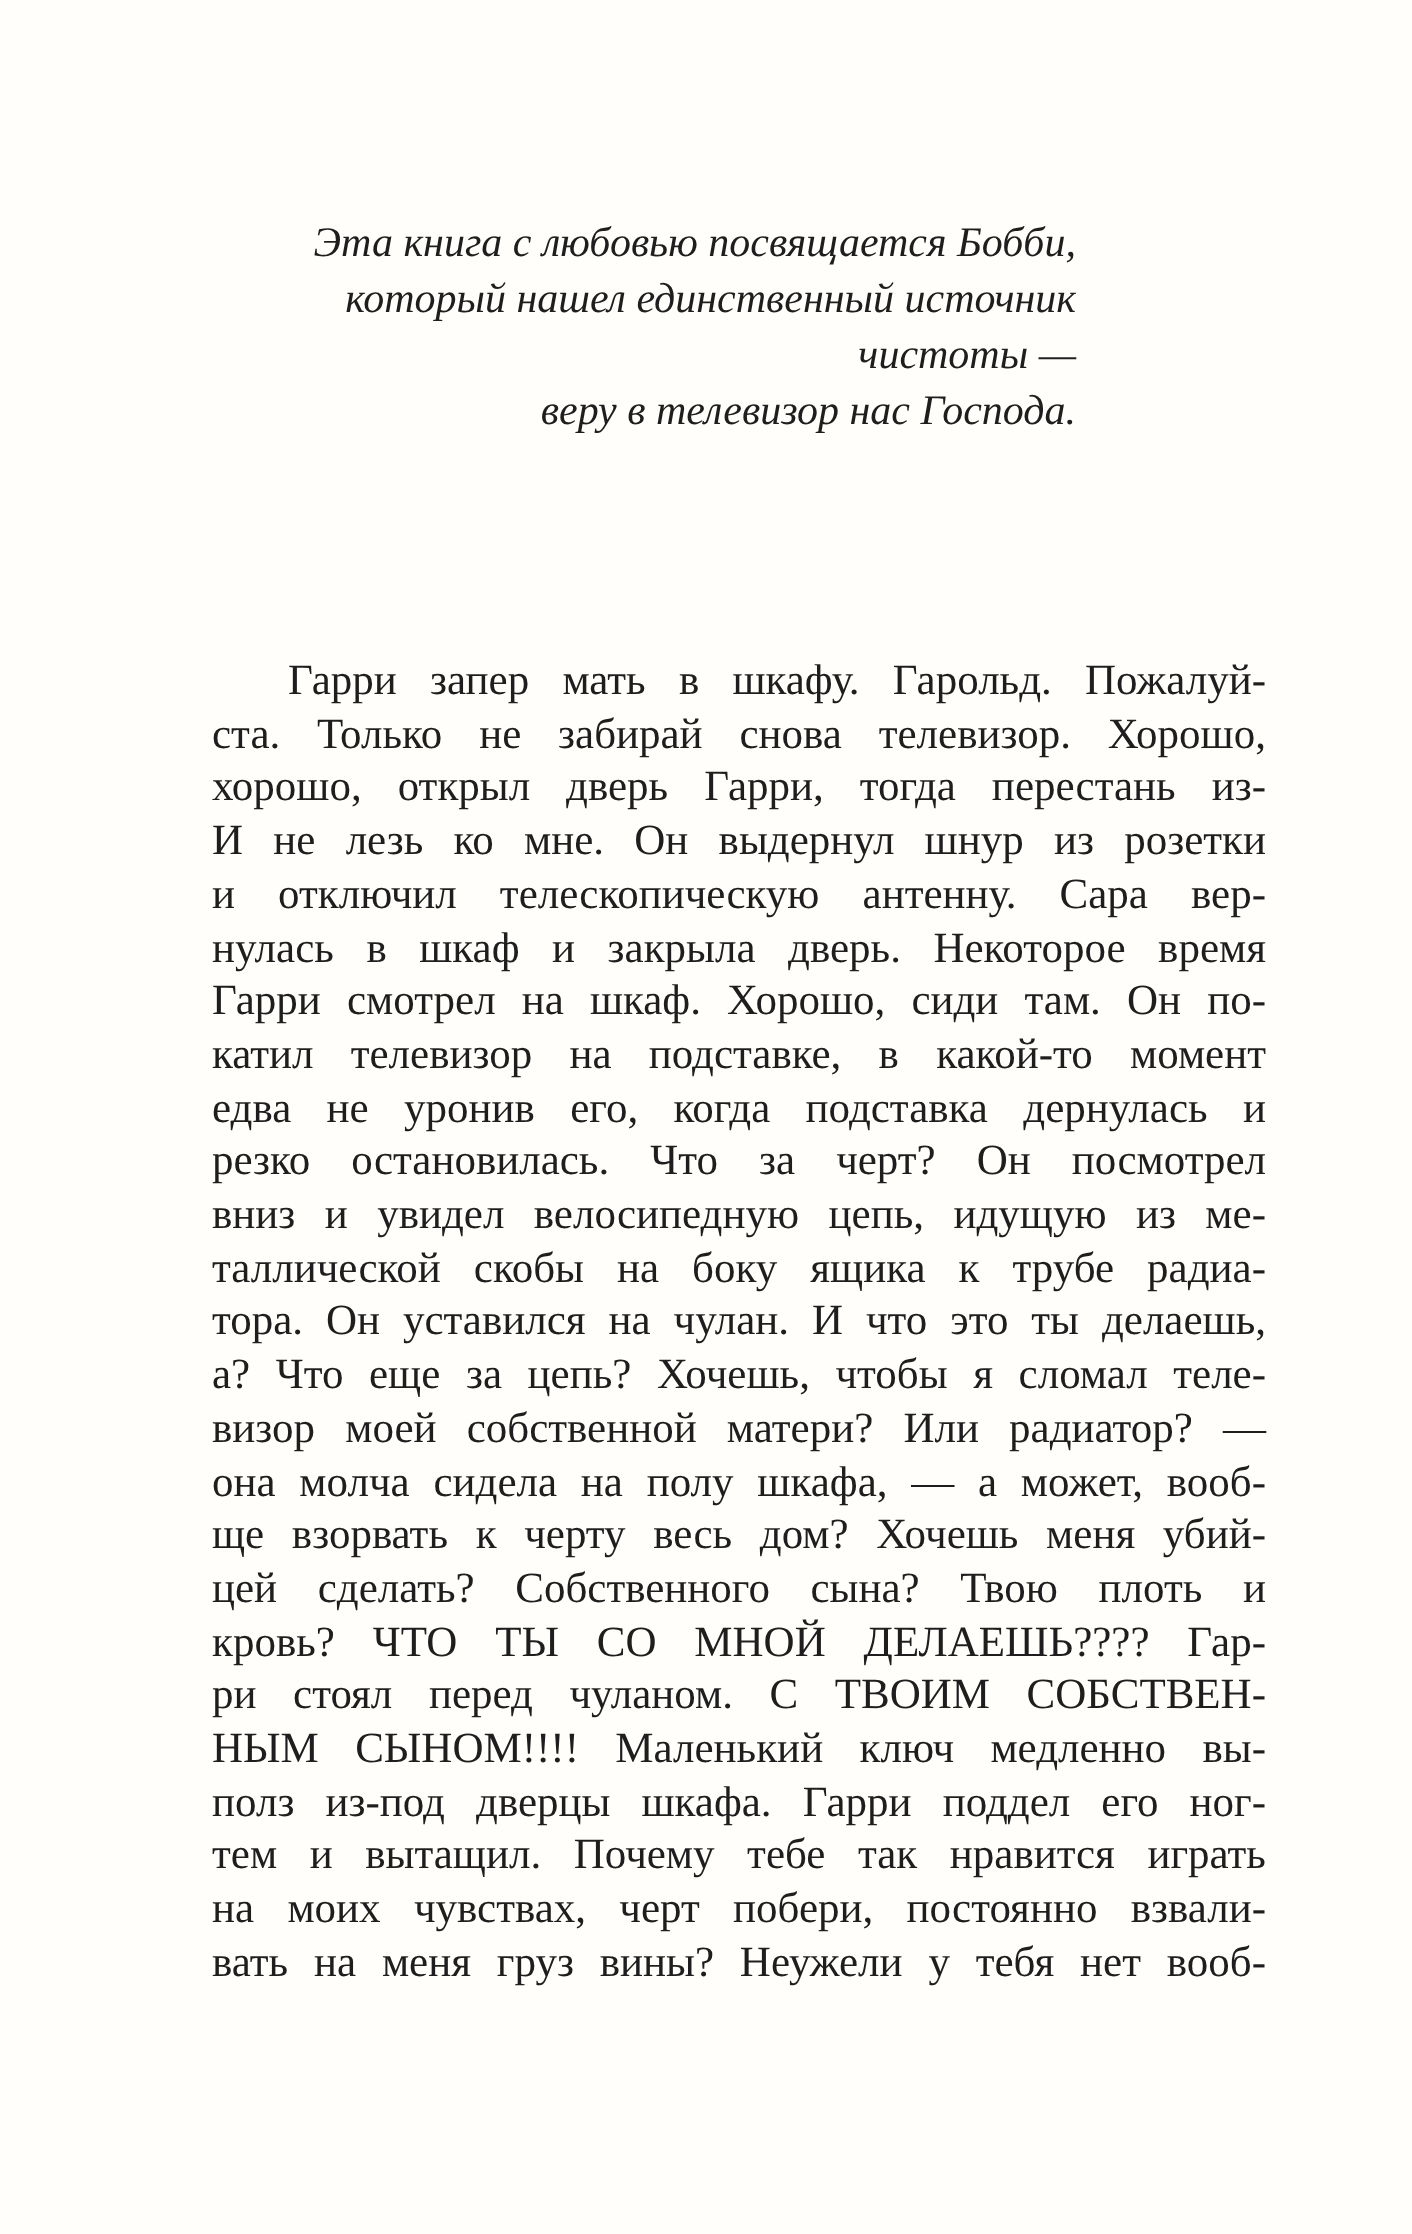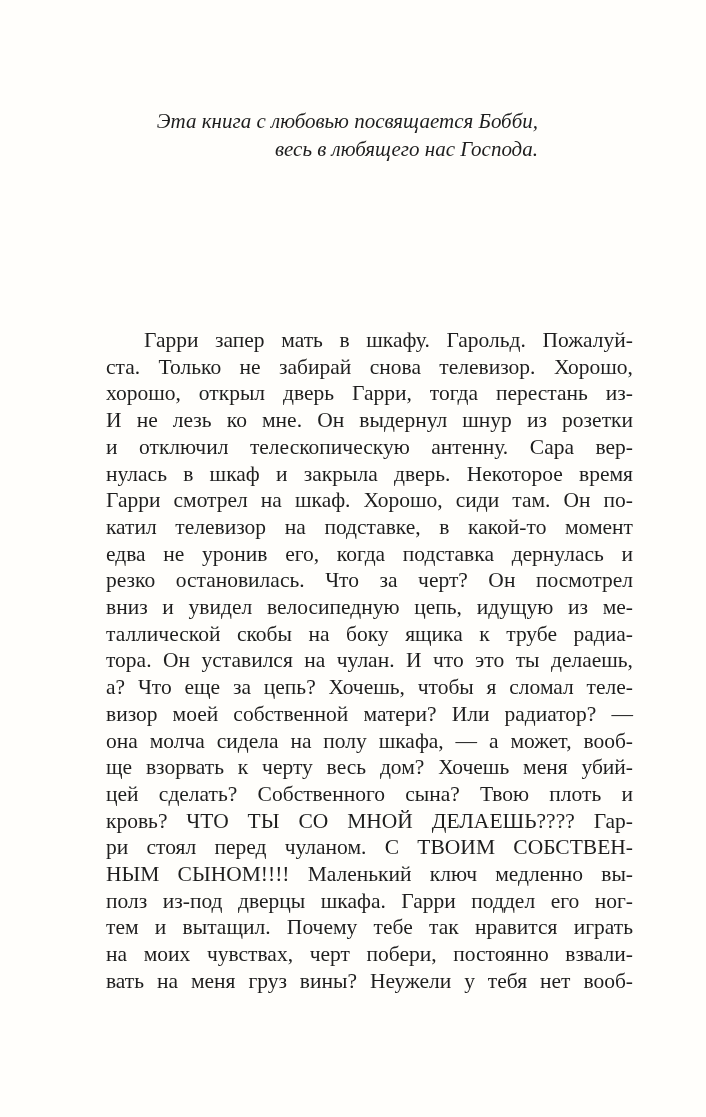--- a/index.html
+++ b/index.html
@@ -49,21 +49,22 @@
     text-indent: 38px;
   }
 </style>
 </head>
 <body>
 
 <div class="page">
 
   <div class="dedication">
     <div class="dline">Эта книга с любовью посвящается Бобби,</div>
-    <div class="dline">весь в любящего нас Господа.</div>
+    <div class="dline">который нашел единственный источник чистоты —</div>
+    <div class="dline">веру в телевизор нас Господа.</div>
   </div>
 
   <div class="bodytext">
     <div class="bline indent">Гарри запер мать в шкафу. Гарольд. Пожалуй-</div>
     <div class="bline">ста. Только не забирай снова телевизор. Хорошо,</div>
     <div class="bline">хорошо, открыл дверь Гарри, тогда перестань из-</div>
     <div class="bline">И не лезь ко мне. Он выдернул шнур из розетки</div>
     <div class="bline">и отключил телескопическую антенну. Сара вер-</div>
     <div class="bline">нулась в шкаф и закрыла дверь. Некоторое время</div>
     <div class="bline">Гарри смотрел на шкаф. Хорошо, сиди там. Он по-</div>

